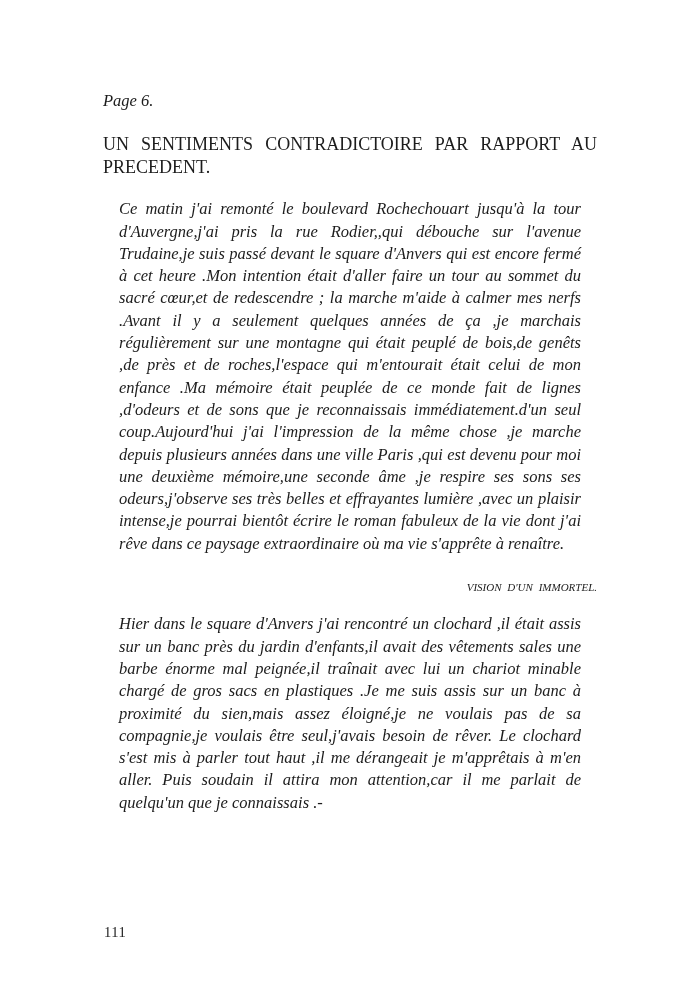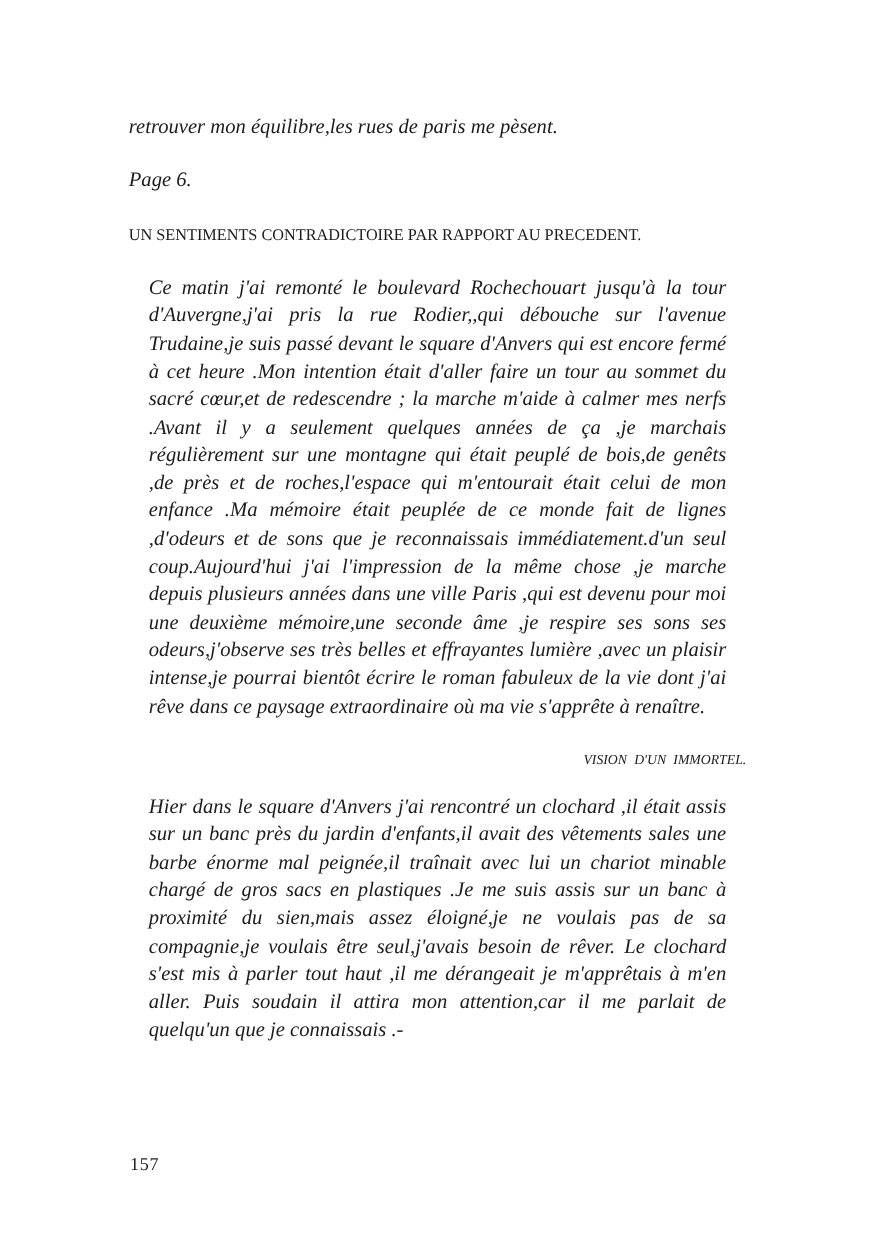--- a/index.html
+++ b/index.html
@@ -27,21 +27,21 @@
   }
   .intro-line {
     margin: 0 0 21px 0;
   }
   .page-label {
     margin: 0 0 21px 0;
     font-family: Liberation Serif, serif;
   }
   .section-heading {
     font-style: normal;
-    font-size: 13px;
+    font-size: 18px;
     line-height: 22.5px;
     text-align: justify;
     text-align-last: left;
     margin: 16px 0 20px 0;
   }
   .body-para {
     text-align: justify;
     text-align-last: left;
     margin: 16px;
   }
@@ -68,28 +68,27 @@
     font-style: normal;
     font-size: 14.5px;
     letter-spacing: 0.5px;
   }
 </style>
 </head>
 <body>
 
 <div class="page">
 
-  <p class="block italic intro-line">retrouver mon équilibre,les rues de paris me pèsent.</p>
 
   <p class="block italic page-label">Page 6.</p>
 
   <p class="block section-heading">UN SENTIMENTS CONTRADICTOIRE PAR RAPPORT AU PRECEDENT.</p>
 
   <p class="block italic body-para">Ce matin j'ai remonté le boulevard Rochechouart jusqu'à la tour d'Auvergne,j'ai pris la rue Rodier,,qui débouche sur l'avenue Trudaine,je suis passé devant le square d'Anvers qui est encore fermé à cet heure .Mon intention était d'aller faire un tour au sommet du sacré cœur,et de redescendre ; la marche m'aide à calmer mes nerfs .Avant il y a seulement quelques années de ça ,je marchais régulièrement sur une montagne qui était peuplé de bois,de genêts ,de près et de roches,l'espace qui m'entourait était celui de mon enfance .Ma mémoire était peuplée de ce monde fait de lignes ,d'odeurs et de sons que je reconnaissais immédiatement.d'un seul coup.Aujourd'hui j'ai l'impression de la même chose ,je marche depuis plusieurs années dans une ville Paris ,qui est devenu pour moi une deuxième mémoire,une seconde âme ,je respire ses sons ses odeurs,j'observe ses très belles et effrayantes lumière ,avec un plaisir intense,je pourrai bientôt écrire le roman fabuleux de la vie dont j'ai rêve dans ce paysage extraordinaire où ma vie s'apprête à renaître.</p>
 
 
   <p class="block italic vision-heading indented">VISION D'UN IMMORTEL.</p>
 
   <p class="block italic body-para para2">Hier dans le square d'Anvers j'ai rencontré un clochard ,il était assis sur un banc près du jardin d'enfants,il avait des vêtements sales une barbe énorme mal peignée,il traînait avec lui un chariot minable chargé de gros sacs en plastiques .Je me suis assis sur un banc à proximité du sien,mais assez éloigné,je ne voulais pas de sa compagnie,je voulais être seul,j'avais besoin de rêver. Le clochard s'est mis à parler tout haut ,il me dérangeait je m'apprêtais à m'en aller. Puis soudain il attira mon attention,car il me parlait de quelqu'un que je connaissais .-</p>
 
-  <div class="page-number">157</div>
+  <div class="page-number">111</div>
 
 </div>
 
 </body></html>

